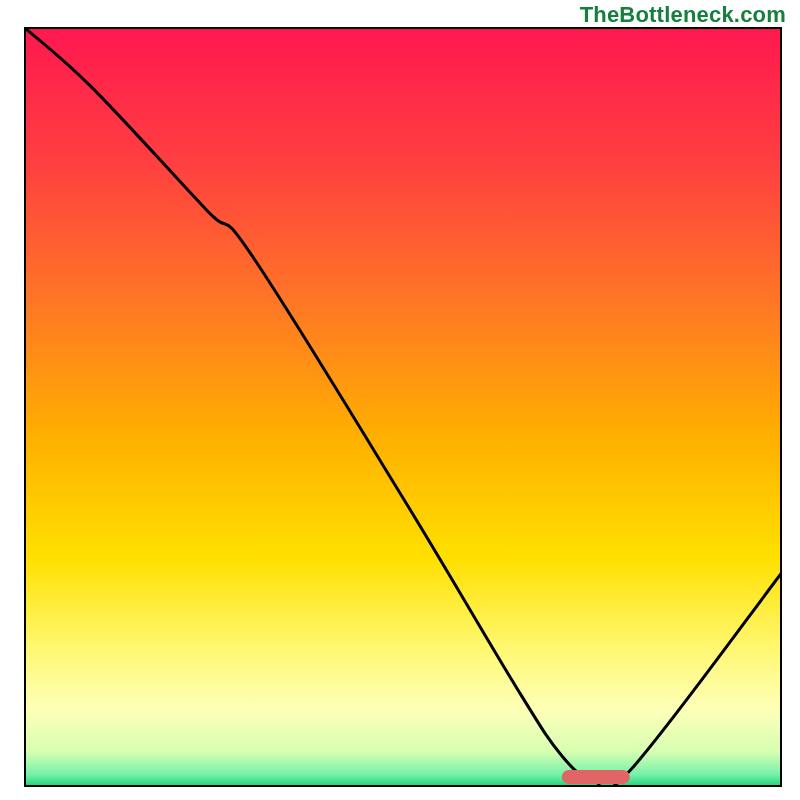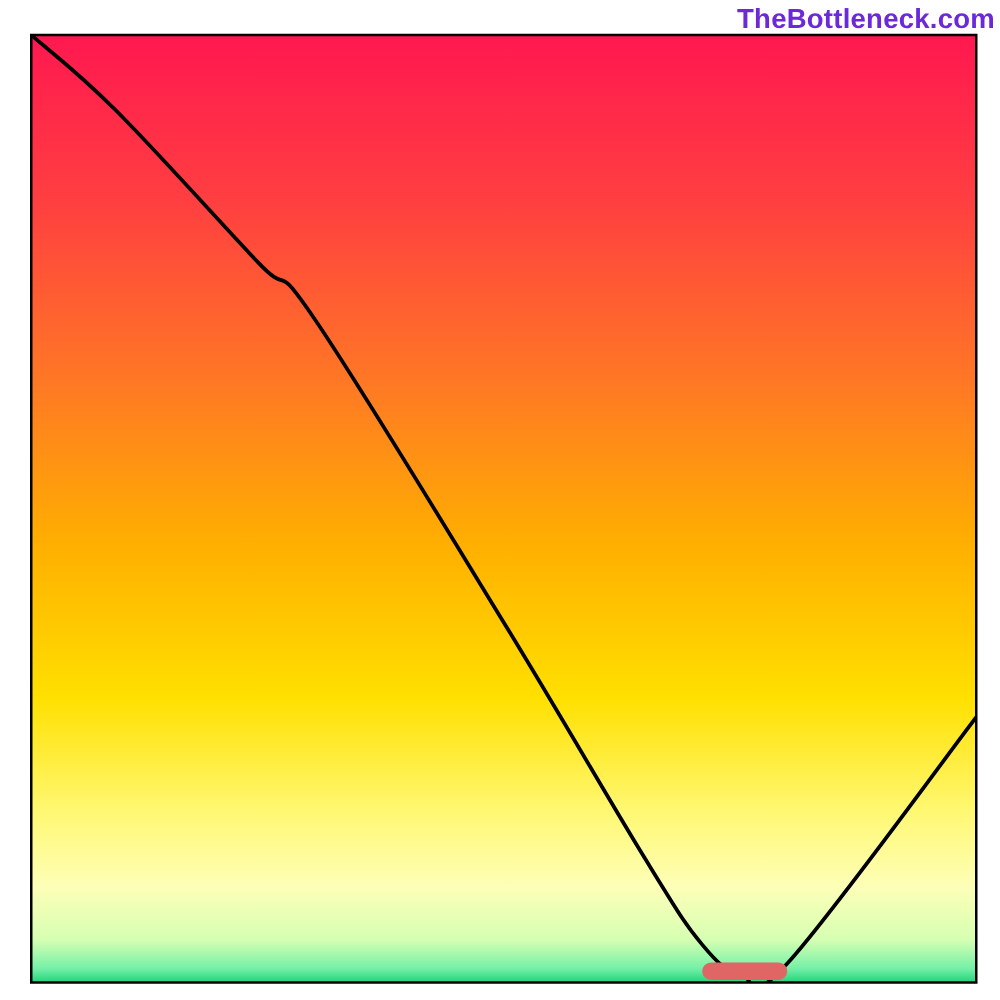--- a/index.html
+++ b/index.html
@@ -12,24 +12,24 @@
     overflow: hidden;
   }
   .stage {
     position: relative;
     width: 800px;
     height: 800px;
   }
   .watermark {
     position: absolute;
     top: 2px;
-    right: 4px;
+    right: 14px;
     font-size: 22px;
     font-weight: bold;
-    color: #6d28d9;
+    color: #15803d;
     letter-spacing: 0.2px;
     user-select: none;
   }
   svg {
     position: absolute;
     left: 0;
     top: 0;
   }
 </style>
 </head>

